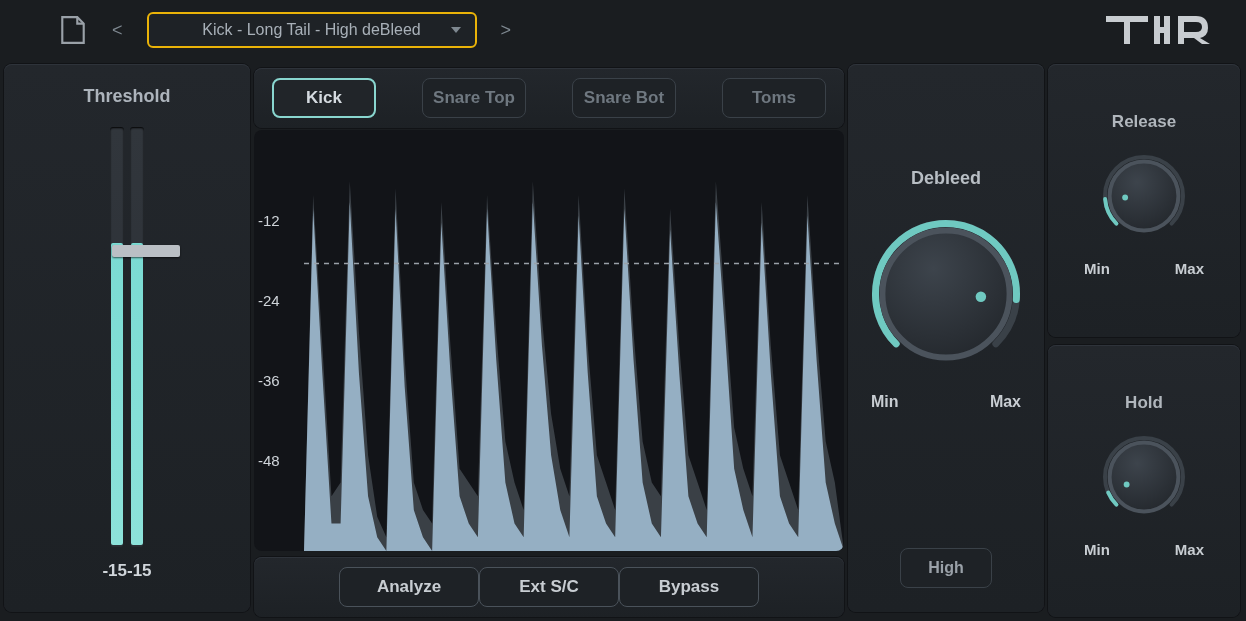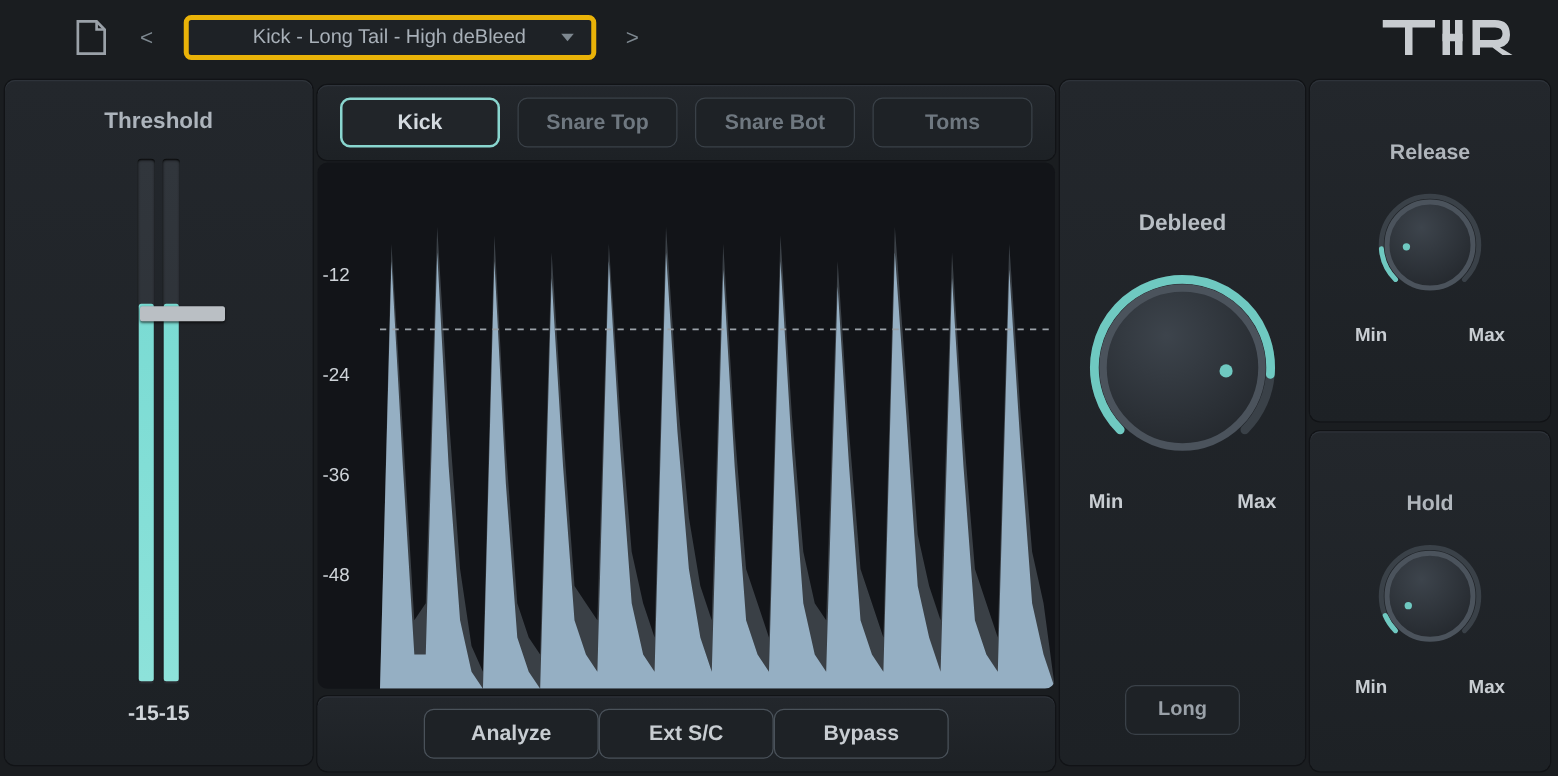--- a/index.html
+++ b/index.html
@@ -39,21 +39,21 @@
   }
   .nav-arrow {
     color: #7e8890;
     font-size: 18px;
     cursor: pointer;
     padding: 4px 6px;
   }
   .preset-select {
     width: 330px;
     height: 36px;
-    border: 4px solid #eab308;
+    border: 2px solid #eab308;
     border-radius: 6px;
     background: #1e2226;
     display: flex;
     align-items: center;
     justify-content: center;
     position: relative;
     color: #a8b0b8;
     font-size: 16px;
     cursor: pointer;
     text-align: right;
@@ -150,21 +150,21 @@
   }
   .tabs {
     height: 60px;
     margin: 4px 0 2px 0;
     display: flex;
     align-items: center;
     justify-content: space-between;
     padding: 0 18px;
   }
   .tab {
-    width: 128px;
+    width: 104px;
     height: 40px;
     border: 1px solid #3a4148;
     border-radius: 8px;
     display: flex;
     align-items: center;
     justify-content: center;
     font-size: 17px;
     font-weight: 600;
     color: #6f7880;
     cursor: pointer;
@@ -407,21 +407,21 @@
             </radialGradient>
           </defs>
           <circle cx="109.87216833398483" cy="77.74449916856" r="5.250000000000001" fill="#6fc9c1"></circle>
         </svg>
     </div>
     <div class="minmax">
       <span>Min</span>
       <span>Max</span>
     </div>
     <div class="ghost-btn">
-        <span>Long</span>
+        <span>High</span>
       </div>
   </div>
 
   <div class="rightcol">
     <div class="panel knob-panel">
       <div class="label">Release</div>
       <div class="knob-small">
         <svg viewBox="0 0 84 84" id="knob-release">
             <path d="M 14.422835533724648 69.57716446627535 A 39 39 0 1 1 69.57716446627538 69.57716446627532" fill="none" stroke="#3a4148" stroke-width="4" stroke-linecap="round"></path>
             <path d="M 14.422835533724648 69.57716446627535 A 39 39 0 0 1 3.120223984408007 45.059904733385956" fill="none" stroke="#6fc9c1" stroke-width="4" stroke-linecap="round"></path>

